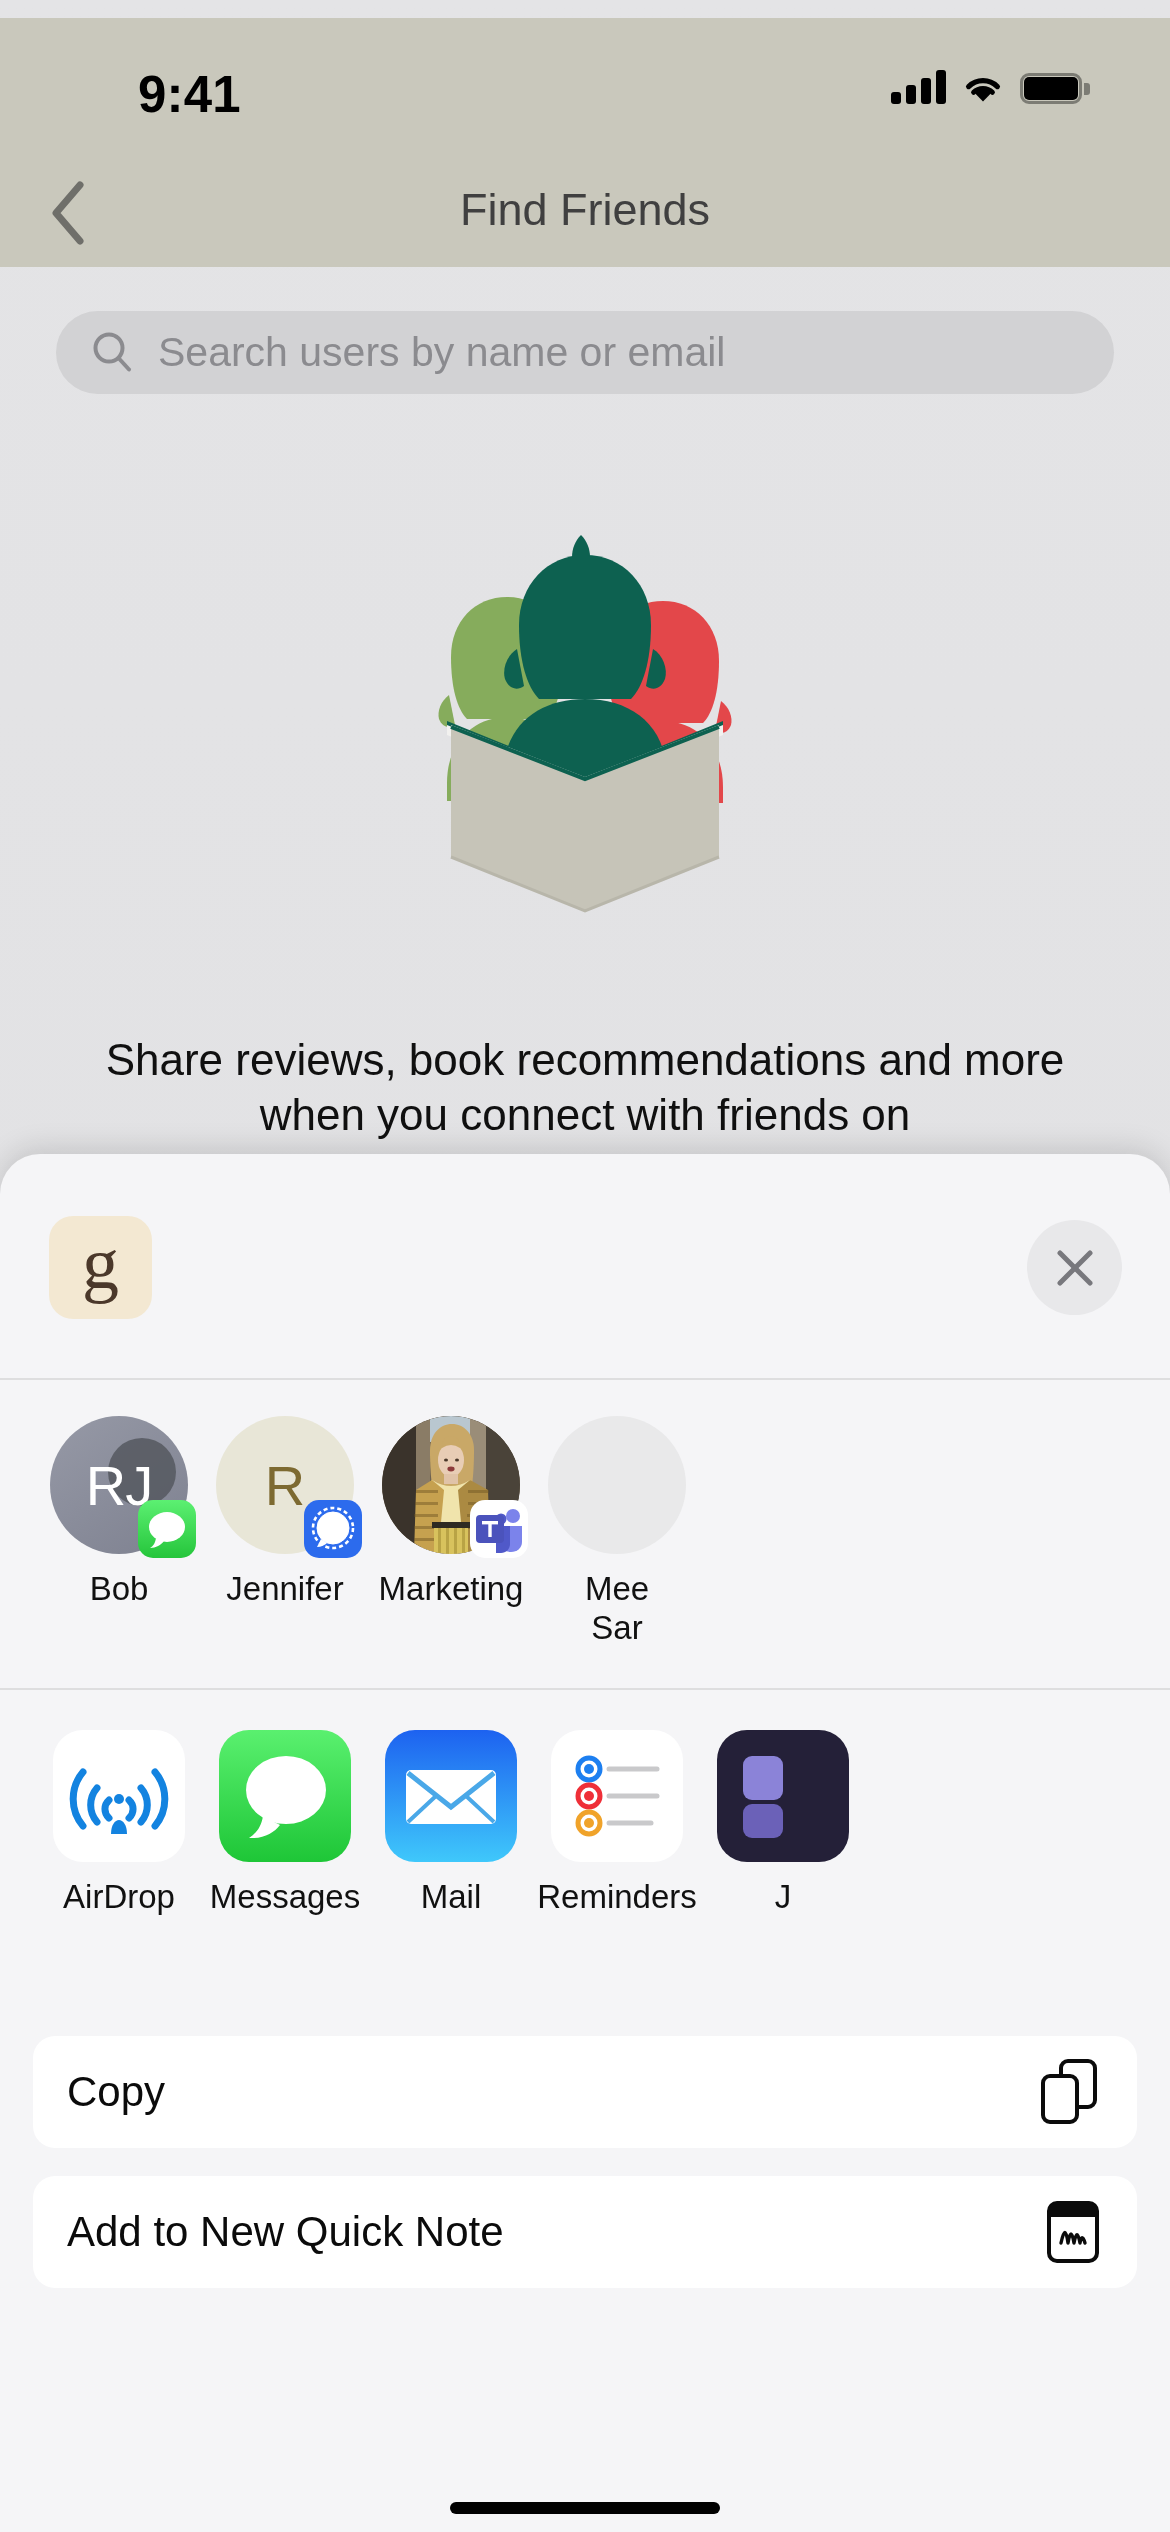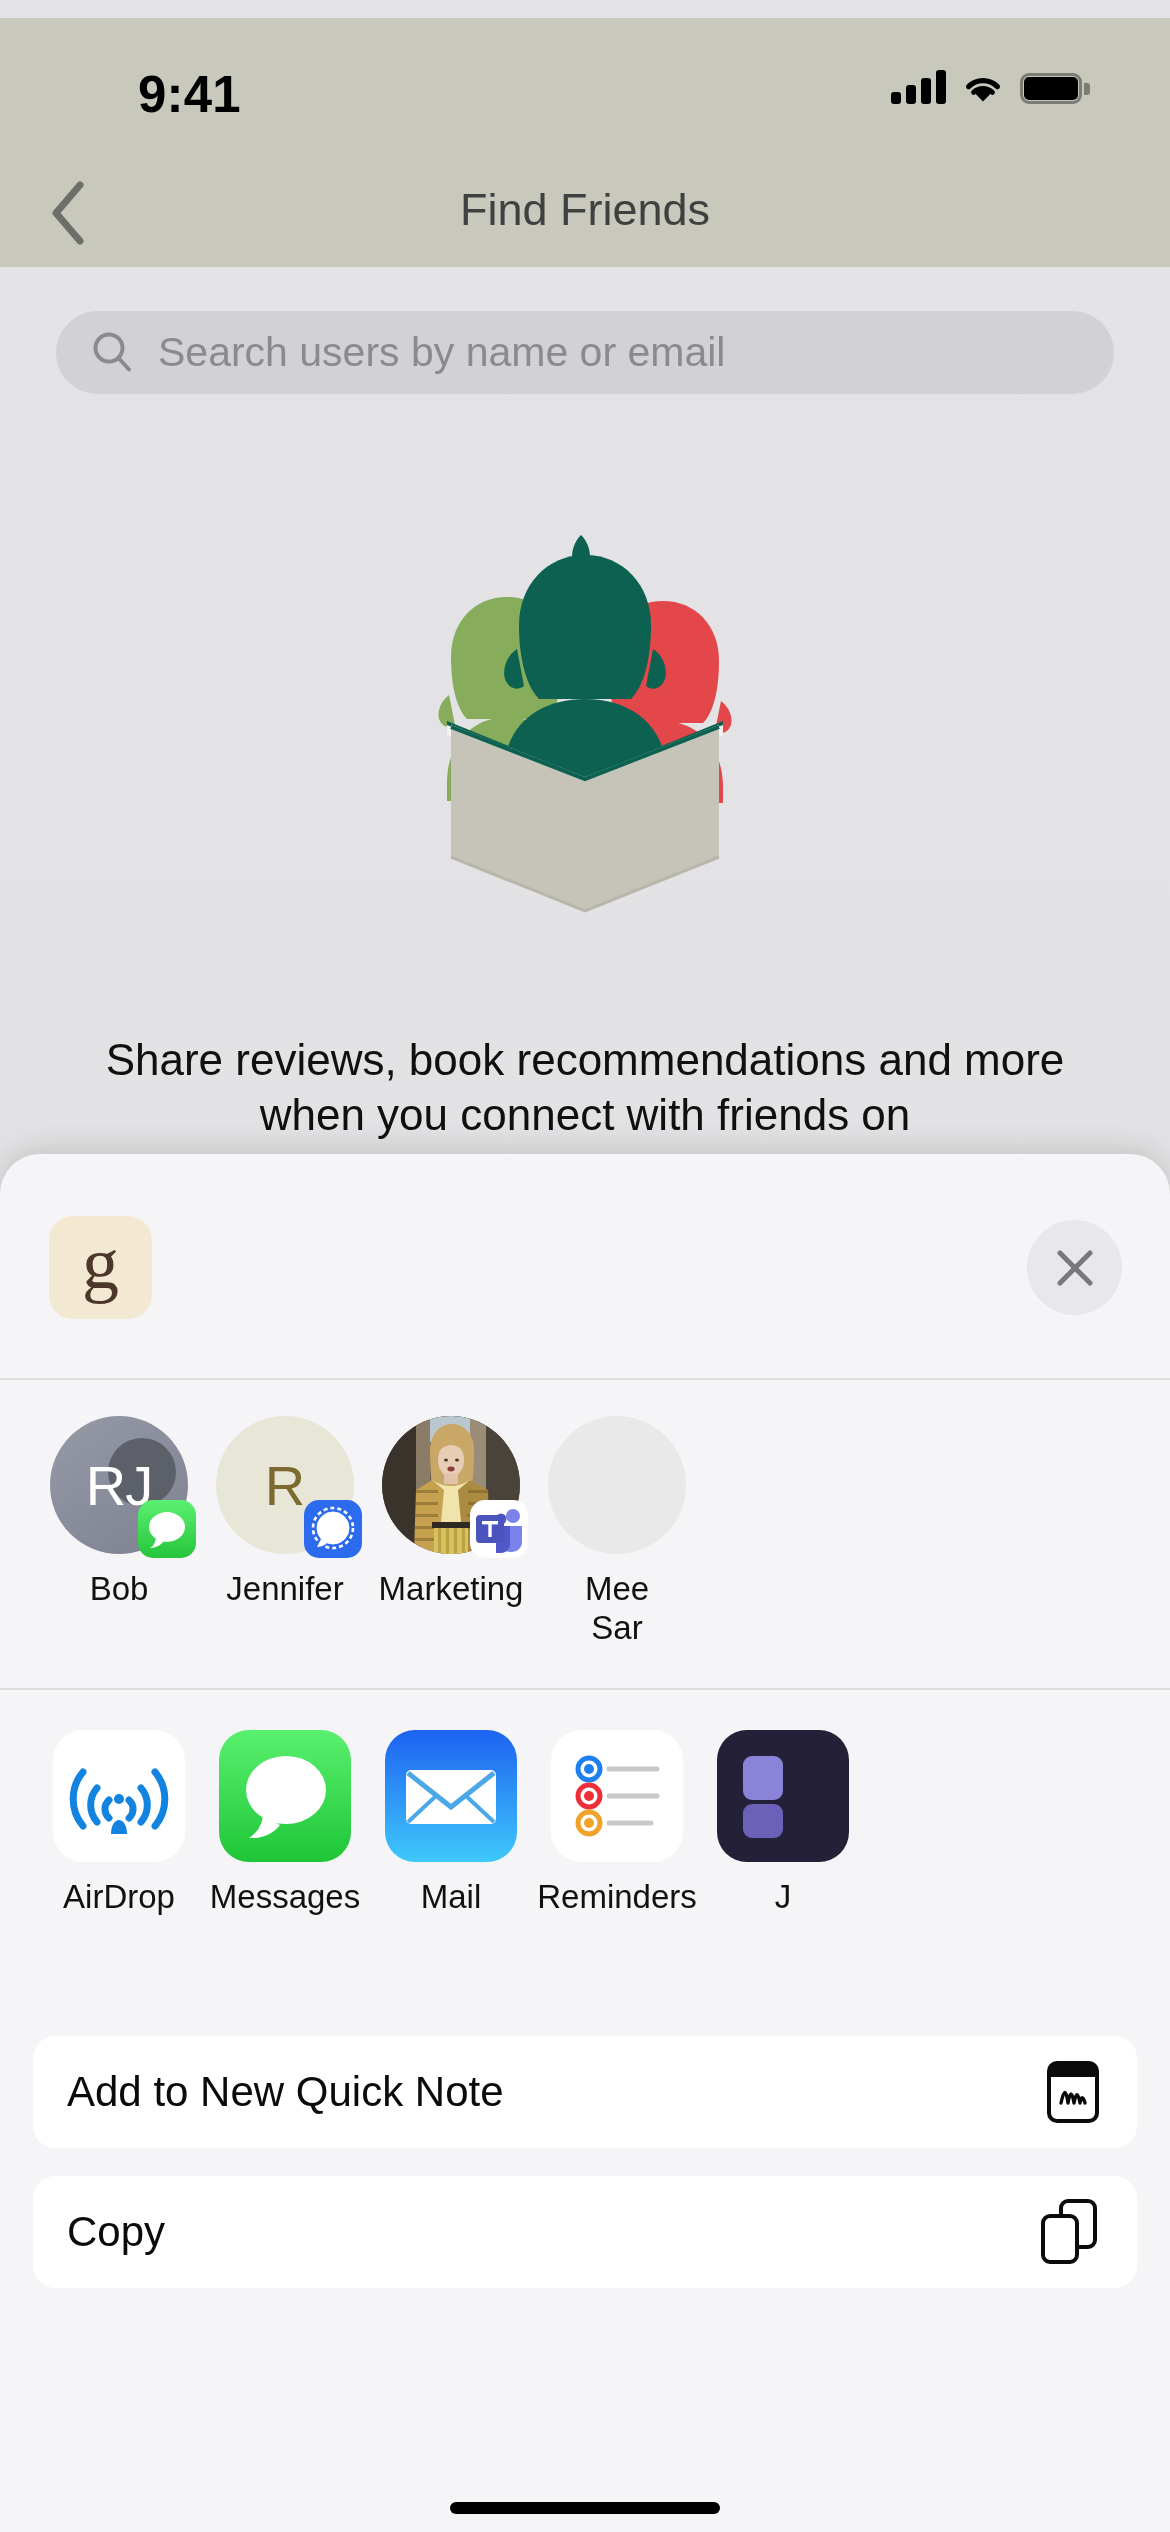--- a/index.html
+++ b/index.html
@@ -445,32 +445,32 @@
             <rect x="26" y="74" width="40" height="34" rx="9" fill="#6b61b8"></rect>
           </svg>
         </div>
         <div class="aname">J</div>
       </div>
     </div>
 
     <div id="actions">
 
       <div class="action-row">
+        <span class="action-label">Copy</span>
+        <svg width="66" height="72" viewBox="0 0 66 72">
+          <rect x="24" y="5" width="34" height="46" rx="7" fill="none" stroke="#0b0b0b" stroke-width="4"></rect>
+          <rect x="6" y="20" width="34" height="46" rx="7" fill="#fff" stroke="#0b0b0b" stroke-width="4"></rect>
+        </svg>
+      </div>
+
+      <div class="action-row">
         <span class="action-label">Add to New Quick Note</span>
         <svg width="60" height="70" viewBox="0 0 60 70">
           <rect x="6" y="6" width="48" height="58" rx="8" fill="#fff" stroke="#0b0b0b" stroke-width="4"></rect>
           <path d="M6 14 a8 8 0 0 1 8-8 h32 a8 8 0 0 1 8 8 v6 H6 Z" fill="#0b0b0b"></path>
           <path d="M18 46 c3-14 5-14 7 0 c2-12 4-12 6 0 c2-11 4-11 6 0 c1-7 3-7 5 0" fill="none" stroke="#0b0b0b" stroke-width="3.4" stroke-linecap="round" stroke-linejoin="round"></path>
         </svg>
       </div>
-
-      <div class="action-row">
-        <span class="action-label">Copy</span>
-        <svg width="66" height="72" viewBox="0 0 66 72">
-          <rect x="24" y="5" width="34" height="46" rx="7" fill="none" stroke="#0b0b0b" stroke-width="4"></rect>
-          <rect x="6" y="20" width="34" height="46" rx="7" fill="#fff" stroke="#0b0b0b" stroke-width="4"></rect>
-        </svg>
-      </div>
     </div>
 
     <div id="home-indicator"></div>
   </div>
 </div>
 
 </body></html>

